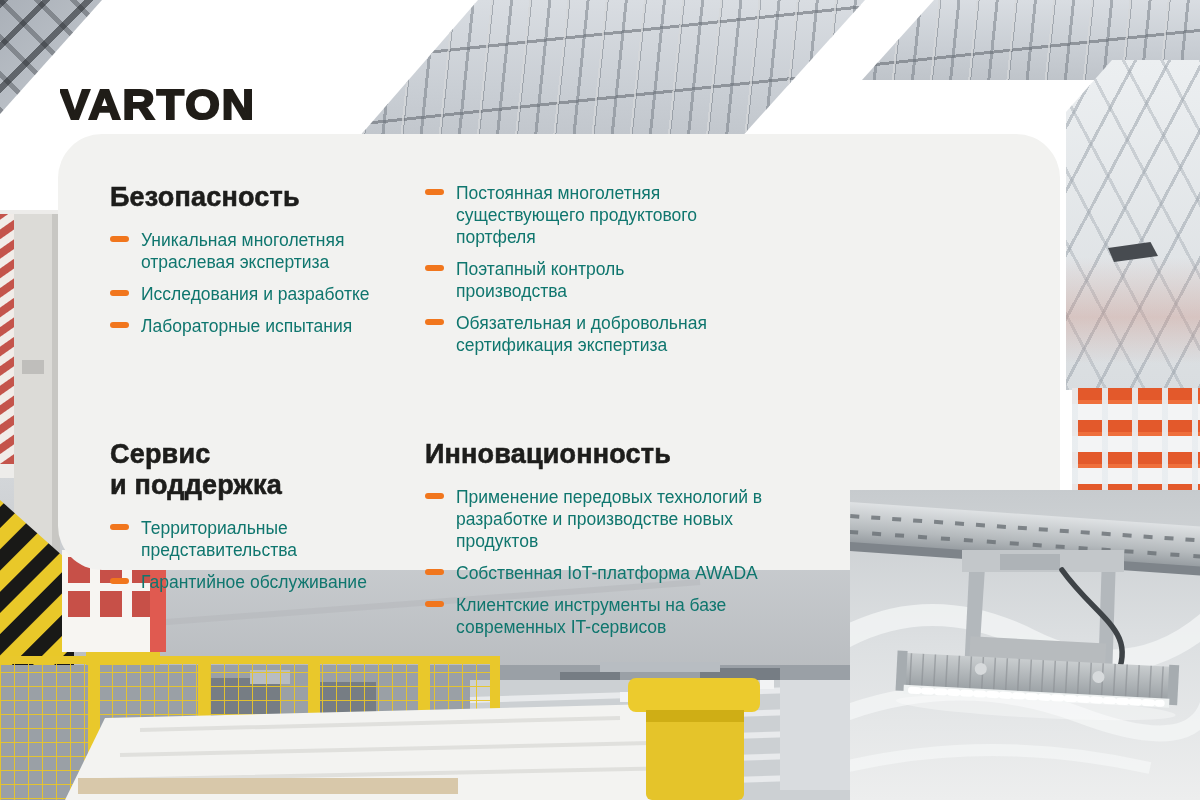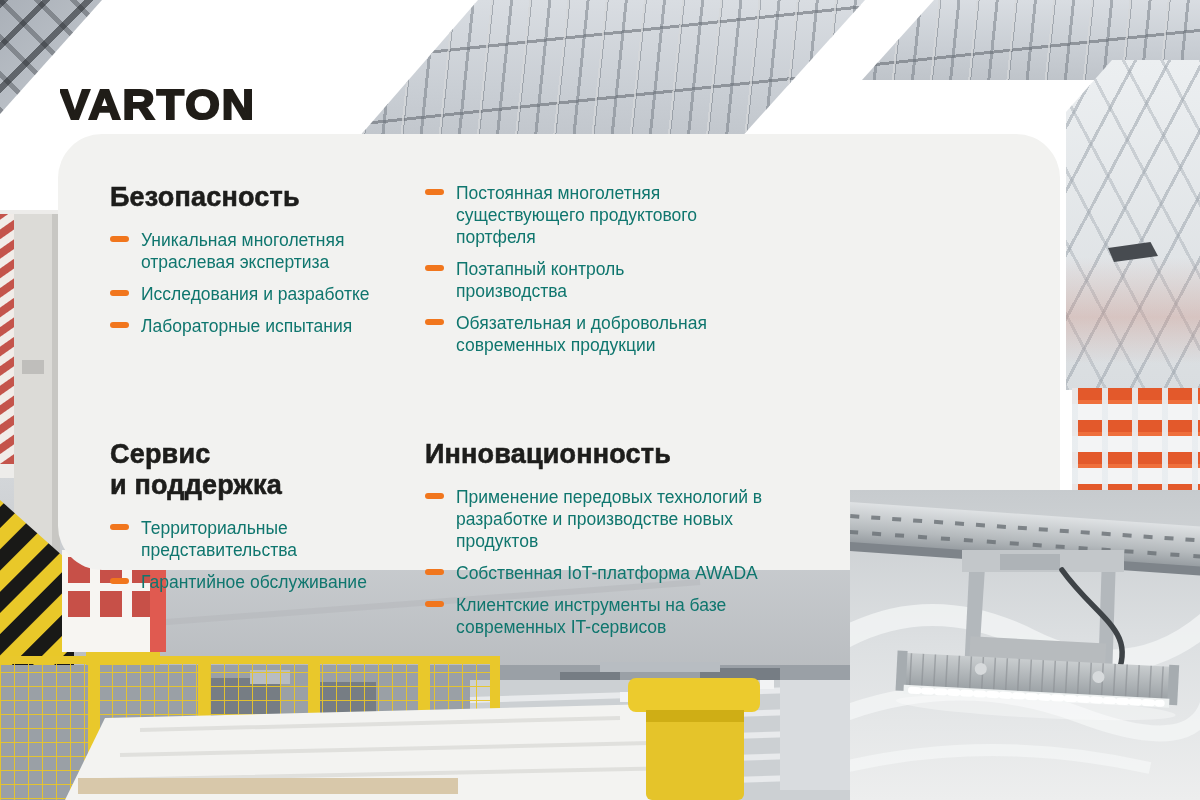--- a/index.html
+++ b/index.html
@@ -180,21 +180,21 @@
           <li>
               <span class="dash"></span>
               <span class="btxt">Постоянная многолетняя существующего продуктового портфеля</span>
             </li>
           <li>
               <span class="dash"></span>
               <span class="btxt">Поэтапный контроль производства</span>
             </li>
           <li>
               <span class="dash"></span>
-              <span class="btxt">Обязательная и добровольная современных продукции</span>
+              <span class="btxt">Обязательная и добровольная сертификация экспертиза</span>
             </li>
         </ul>
       </section>
     </div>
     <div class="card-row row2">
       <section class="sec-service">
         <h2>Сервис
 и поддержка</h2>
         <ul>
           <li>

